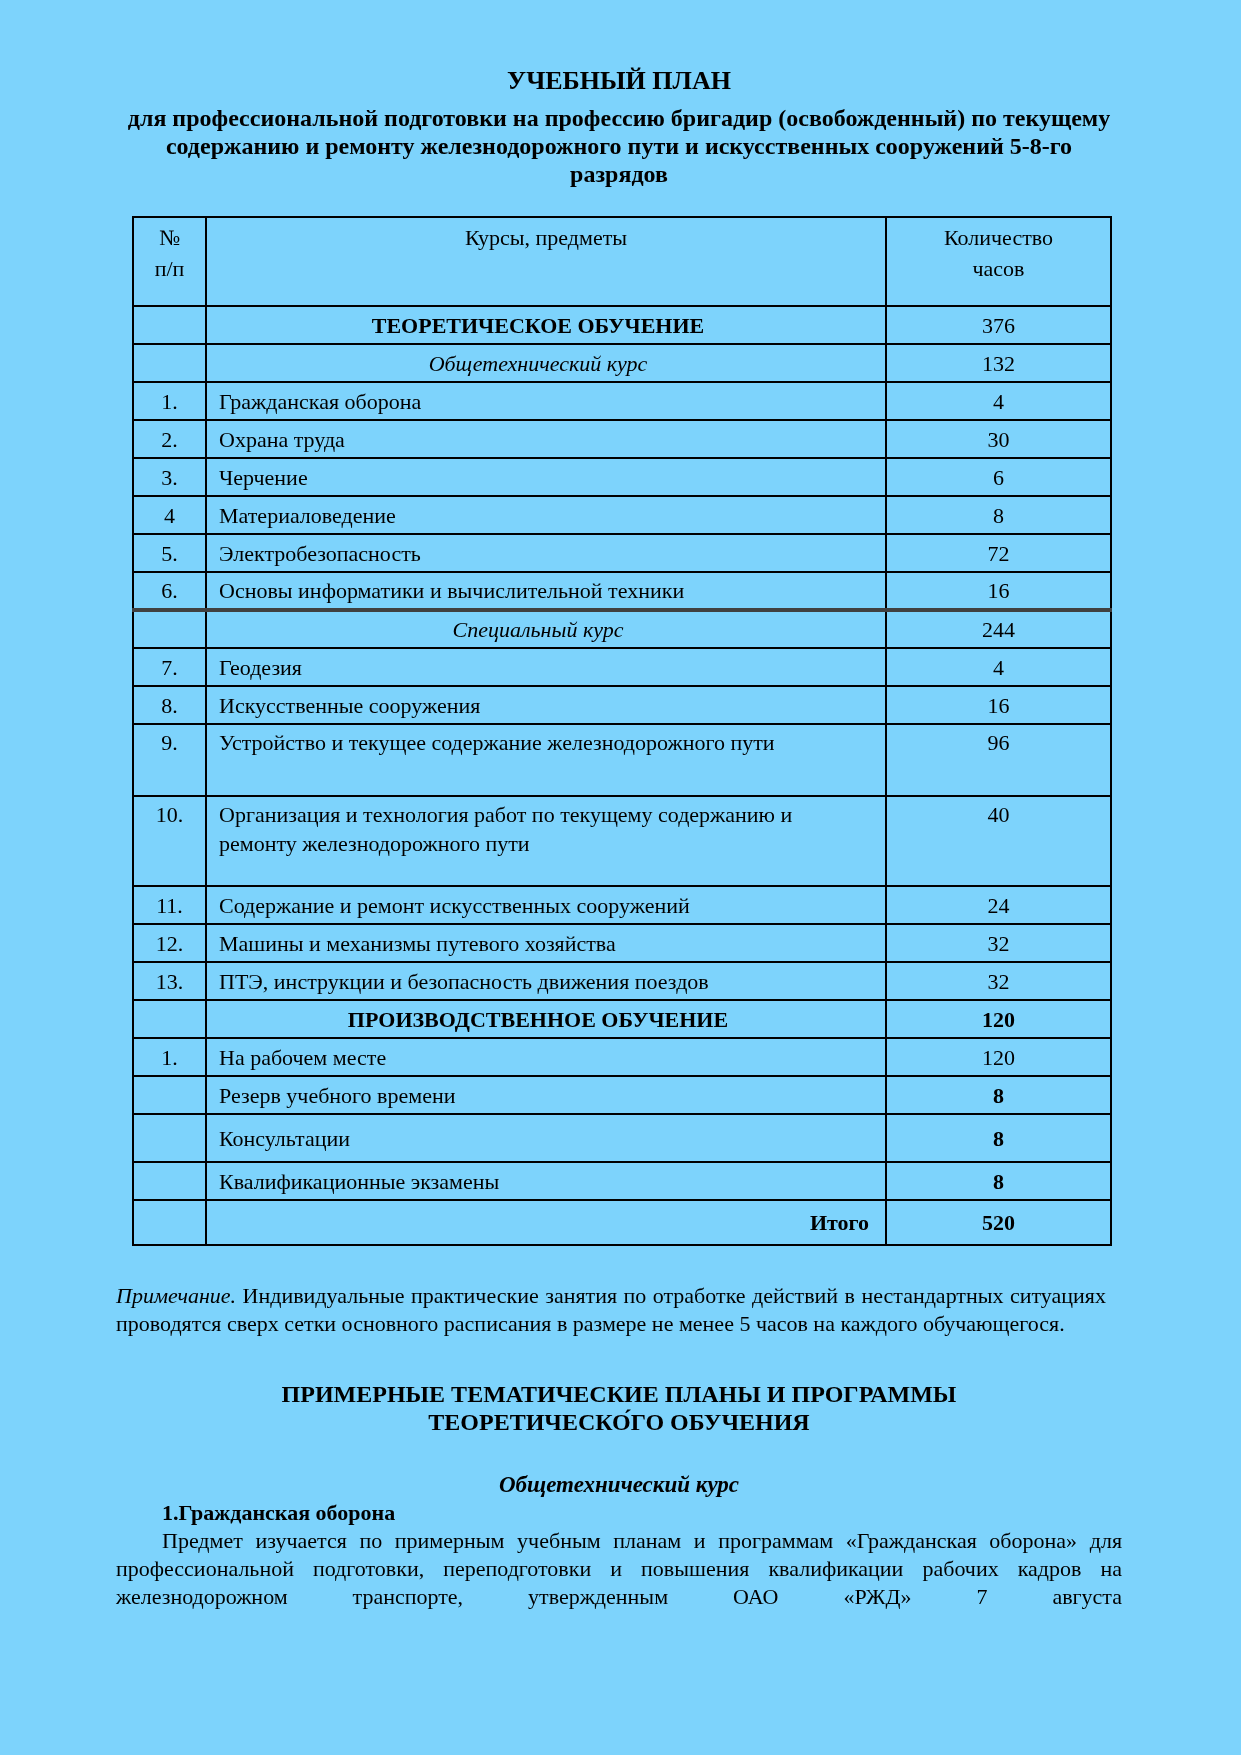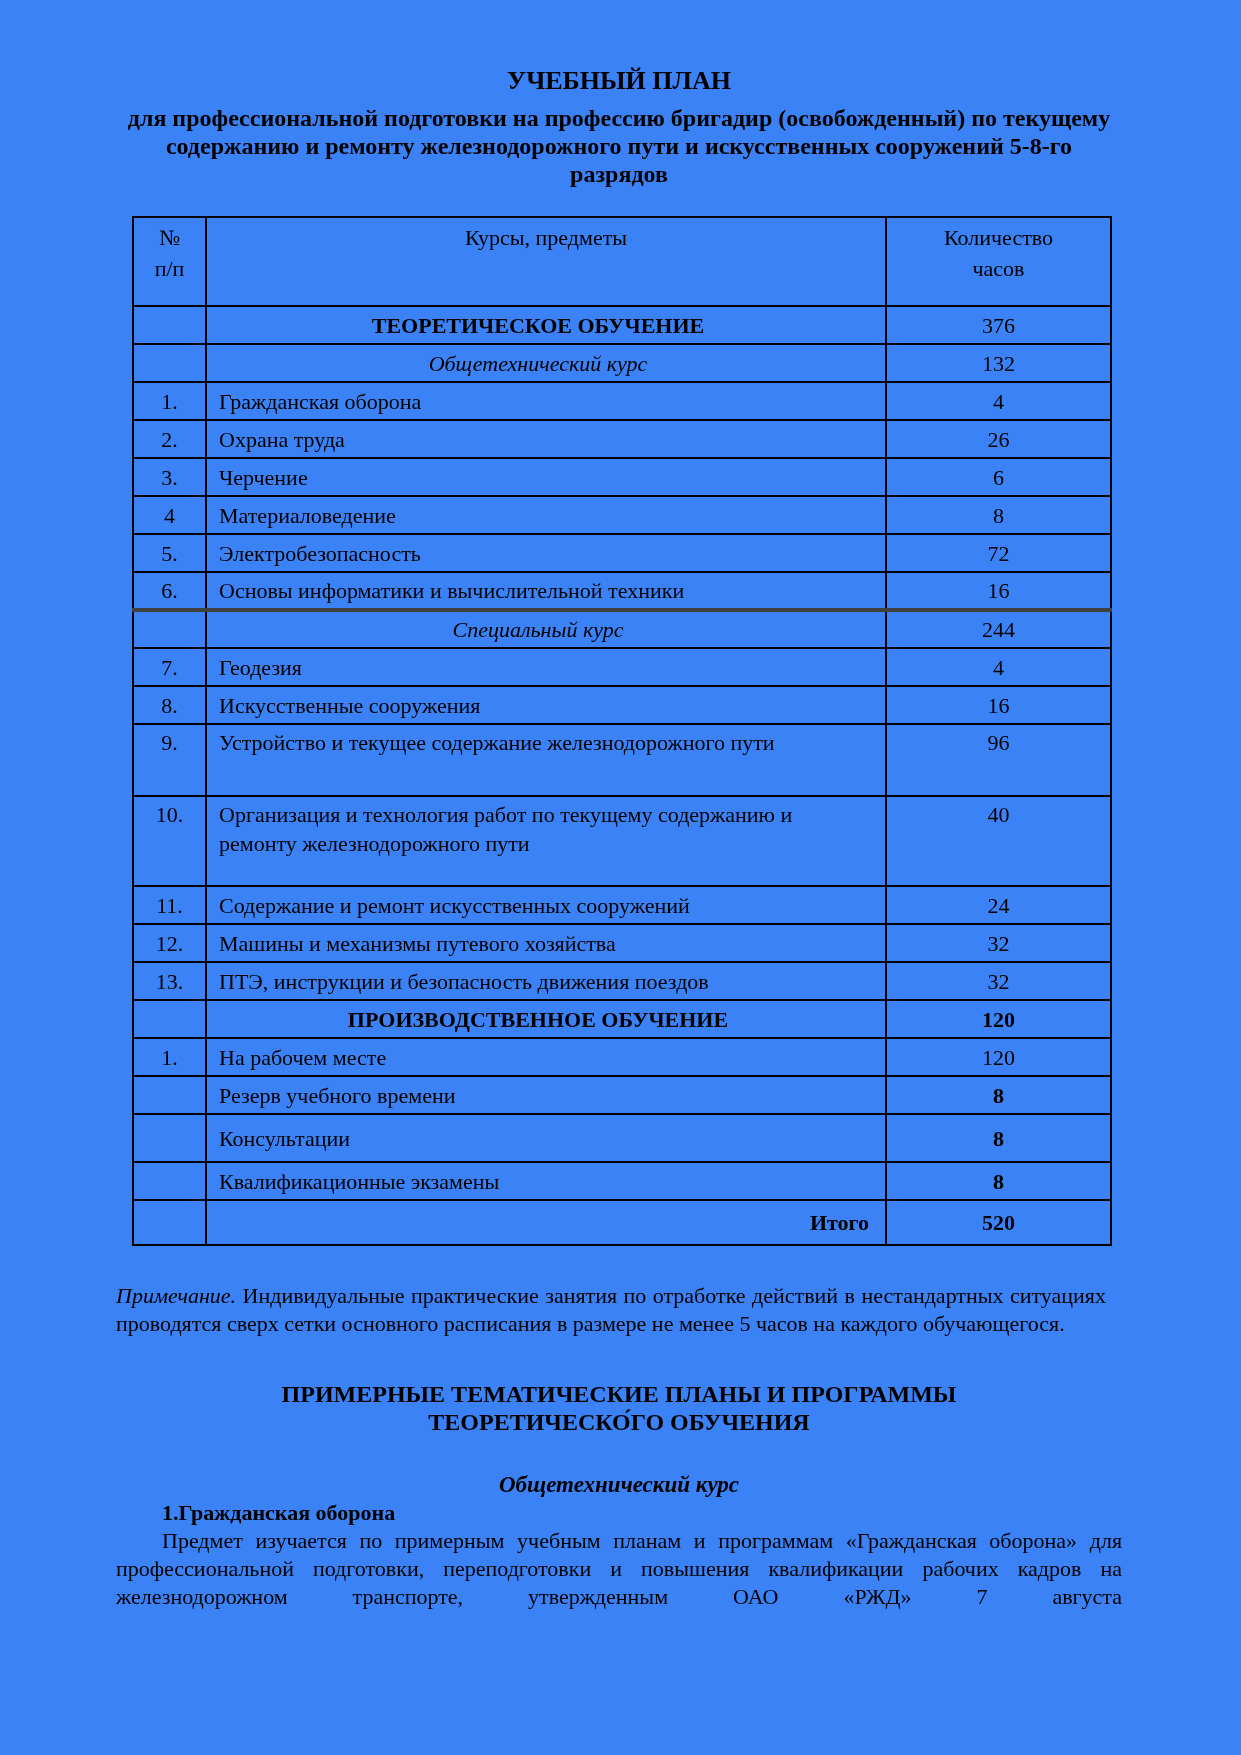--- a/index.html
+++ b/index.html
@@ -1,17 +1,17 @@
 <!DOCTYPE html>
 <html lang="ru"><head>
 <meta charset="utf-8">
 <style>
   html, body { margin: 0; padding: 0; background: #888; }
   .page {
-    width: 1241px; height: 1755px; margin: 0 auto; background: #3b82f6;
+    width: 1241px; height: 1755px; margin: 0 auto; background: #7dd3fc;
     font-family: "Liberation Serif", "DejaVu Serif", serif;
     color: #000; overflow: hidden; position: relative;
   }
   .content { padding: 66px 119px 0 116px; }
 
   .doc-title {
     text-align: center; font-weight: bold; font-size: 26px; line-height: 30px; margin: 0;
   }
   .doc-subtitle {
     text-align: center; font-weight: bold; font-size: 24px; line-height: 28px;
@@ -100,21 +100,21 @@
             <td class="hours">132</td>
           </tr>
           <tr style="height: 38px;">
             <td class="num">1.</td>
             <td class="subj ">Гражданская оборона</td>
             <td class="hours">4</td>
           </tr>
           <tr style="height: 38px;">
             <td class="num">2.</td>
             <td class="subj ">Охрана труда</td>
-            <td class="hours">26</td>
+            <td class="hours">30</td>
           </tr>
           <tr style="height: 38px;">
             <td class="num">3.</td>
             <td class="subj ">Черчение</td>
             <td class="hours">6</td>
           </tr>
           <tr style="height: 38px;">
             <td class="num">4</td>
             <td class="subj ">Материаловедение</td>
             <td class="hours">8</td>

